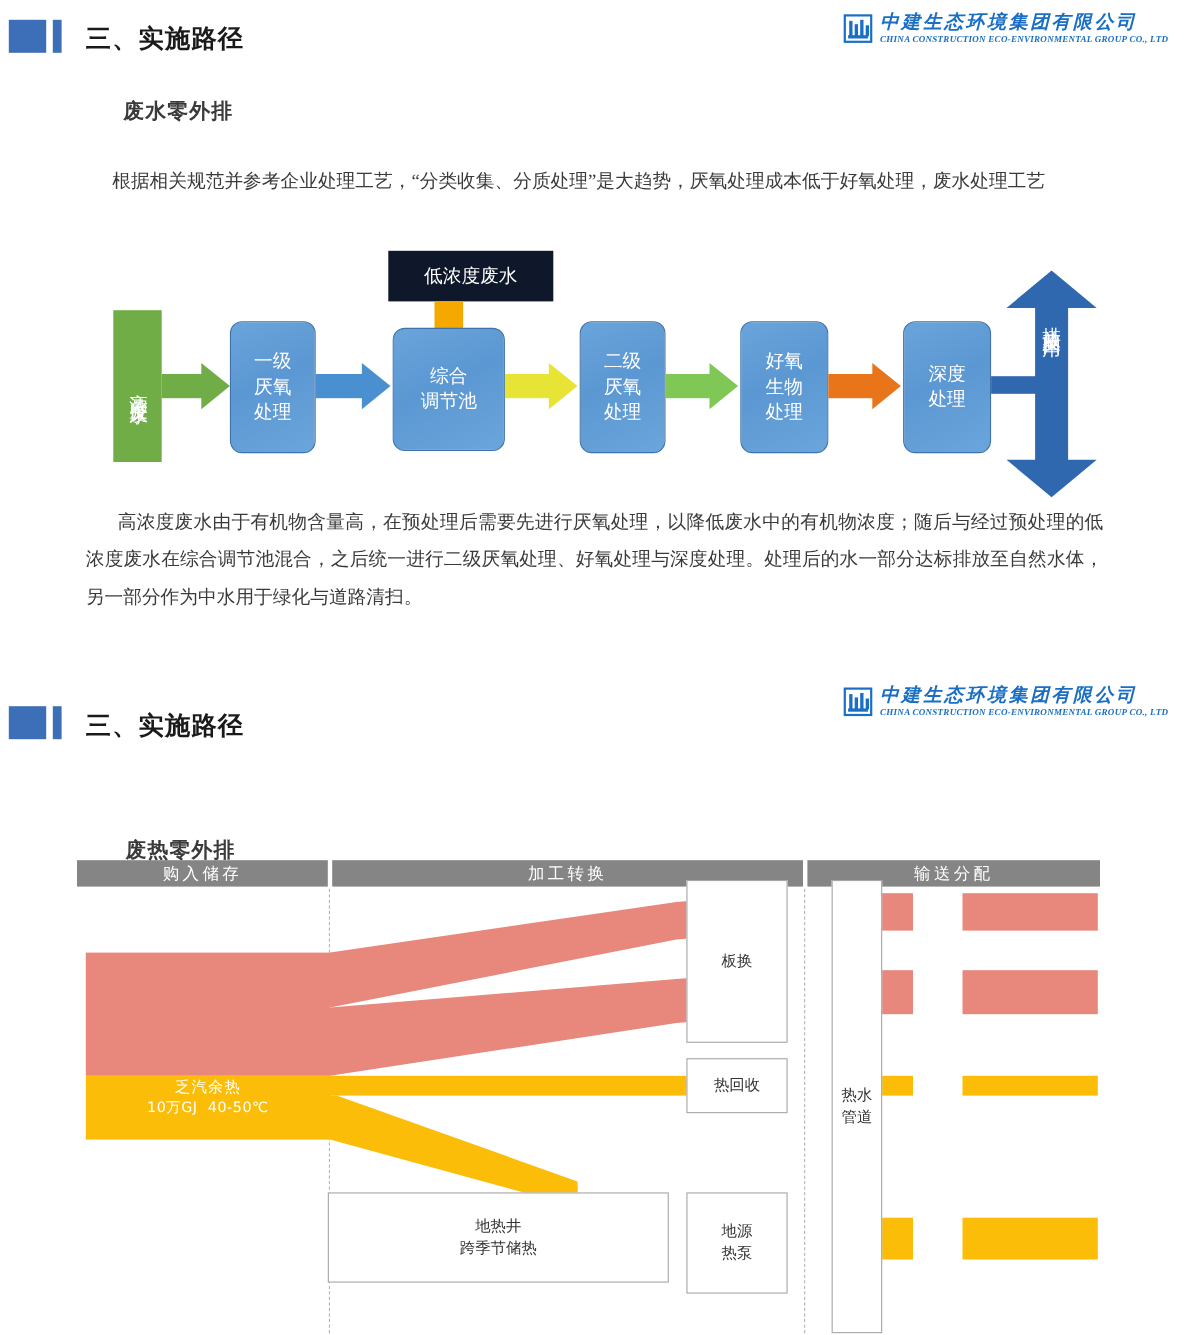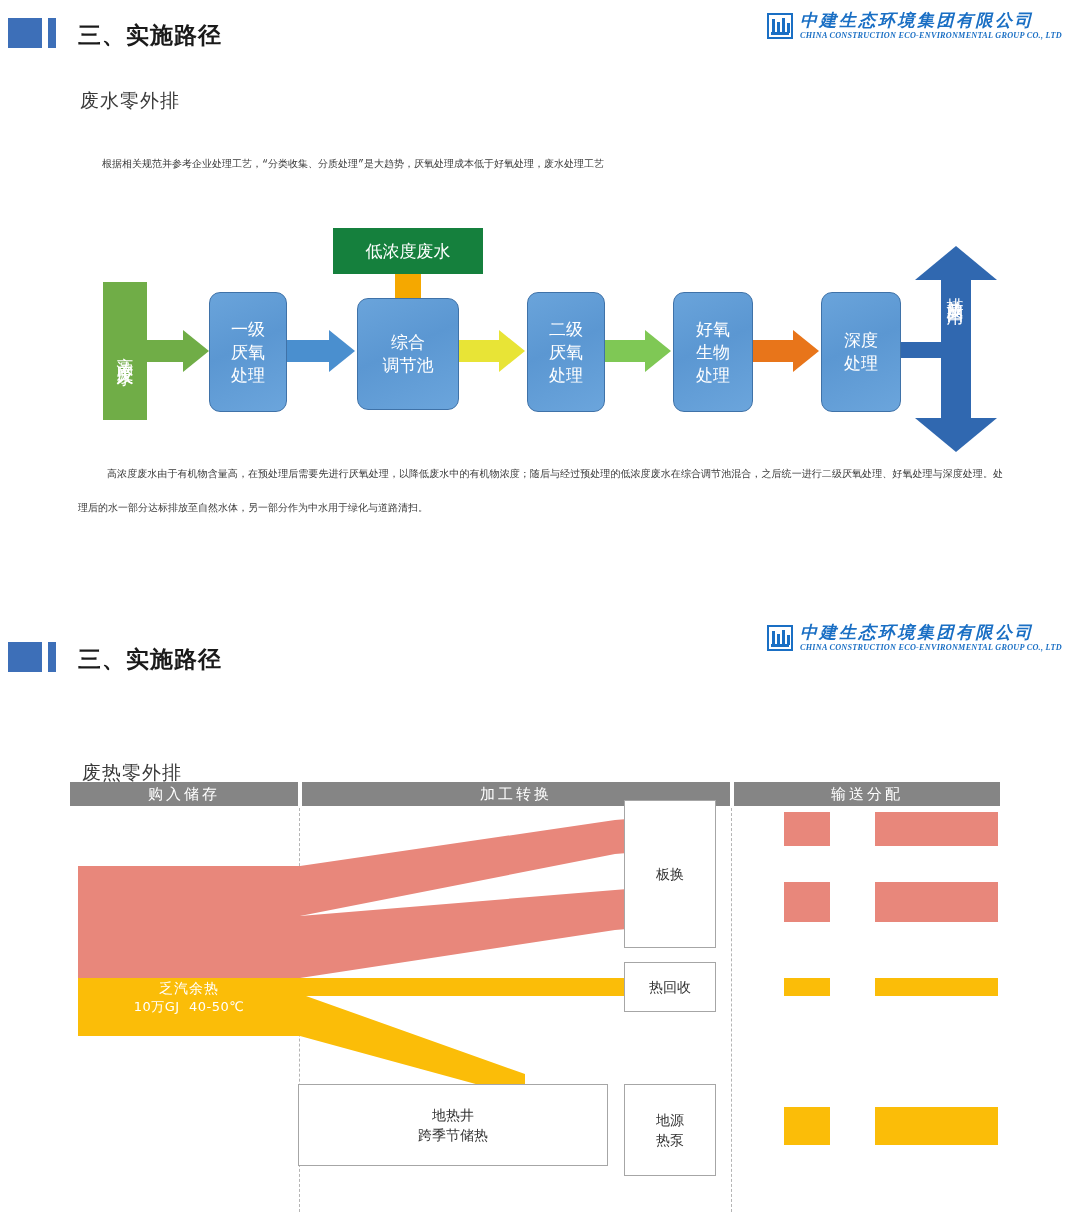--- a/index.html
+++ b/index.html
@@ -105,33 +105,34 @@
     margin-top: 2px;
     font-family: "Liberation Serif", serif;
     font-weight: bold;
     white-space: nowrap;
   }
 
   
   .sub-title {
     position: absolute;
     font-size: 19px;
-    font-weight: normal;
+    font-weight: bold;
     color: #3a3a3a;
     letter-spacing: 1px;
     white-space: nowrap;
+    margin-left: 32px;
   }
 
   
   .para {
     position: absolute;
-    font-size: 10px;
+    font-size: 17px;
     line-height: 34px;
     color: #3a3a3a;
-    font-family: Liberation Mono, monospace;
+    font-family: Liberation Serif, serif;
     text-align: justify;
   }
 
   
   #ww-diagram {
     position: absolute;
     left: 95px;
     top: 218px;
     width: 900px;
     height: 232px;
@@ -154,22 +155,23 @@
     border-radius: 11px;
   }
   .node-green-src {
     background: #70ad47;
     writing-mode: vertical-rl;
     text-orientation: upright;
     letter-spacing: 3px;
     font-size: 17px;
   }
   .node-orange-src {
-    background: #15803d;
+    background: #0f172a;
     font-size: 17px;
+    margin-left: 20px;
   }
 
   
   .arrow-r {
     position: absolute;
     height: 0;
   }
   .arrow-body {
     position: absolute;
     top: 50%;
@@ -497,20 +499,26 @@
     </div>
 
     <div id="sk-vlabel" style="left:424px; top:240px;">6.75GJ</div>
 
     <div class="sk-box" style="left:554px; top:18px; width:92px; height:148px;">
       <div>板换</div>
     </div>
     <div class="sk-box" style="left:554px; top:180px; width:92px; height:50px;">
       <div>热回收</div>
     </div>
+    <div class="sk-box" style="left:686px; top:18px; width:46px; height:412px;">
+      <div>
+        <div>热水</div>
+        <div>管道</div>
+      </div>
+    </div>
     <div class="sk-box" style="left:228px; top:302px; width:310px; height:82px;">
       <div>
         <div>地热井</div>
         <div>跨季节储热</div>
       </div>
     </div>
     <div class="sk-box" style="left:554px; top:302px; width:92px; height:92px;">
       <div>
         <div>地源</div>
         <div>热泵</div>

